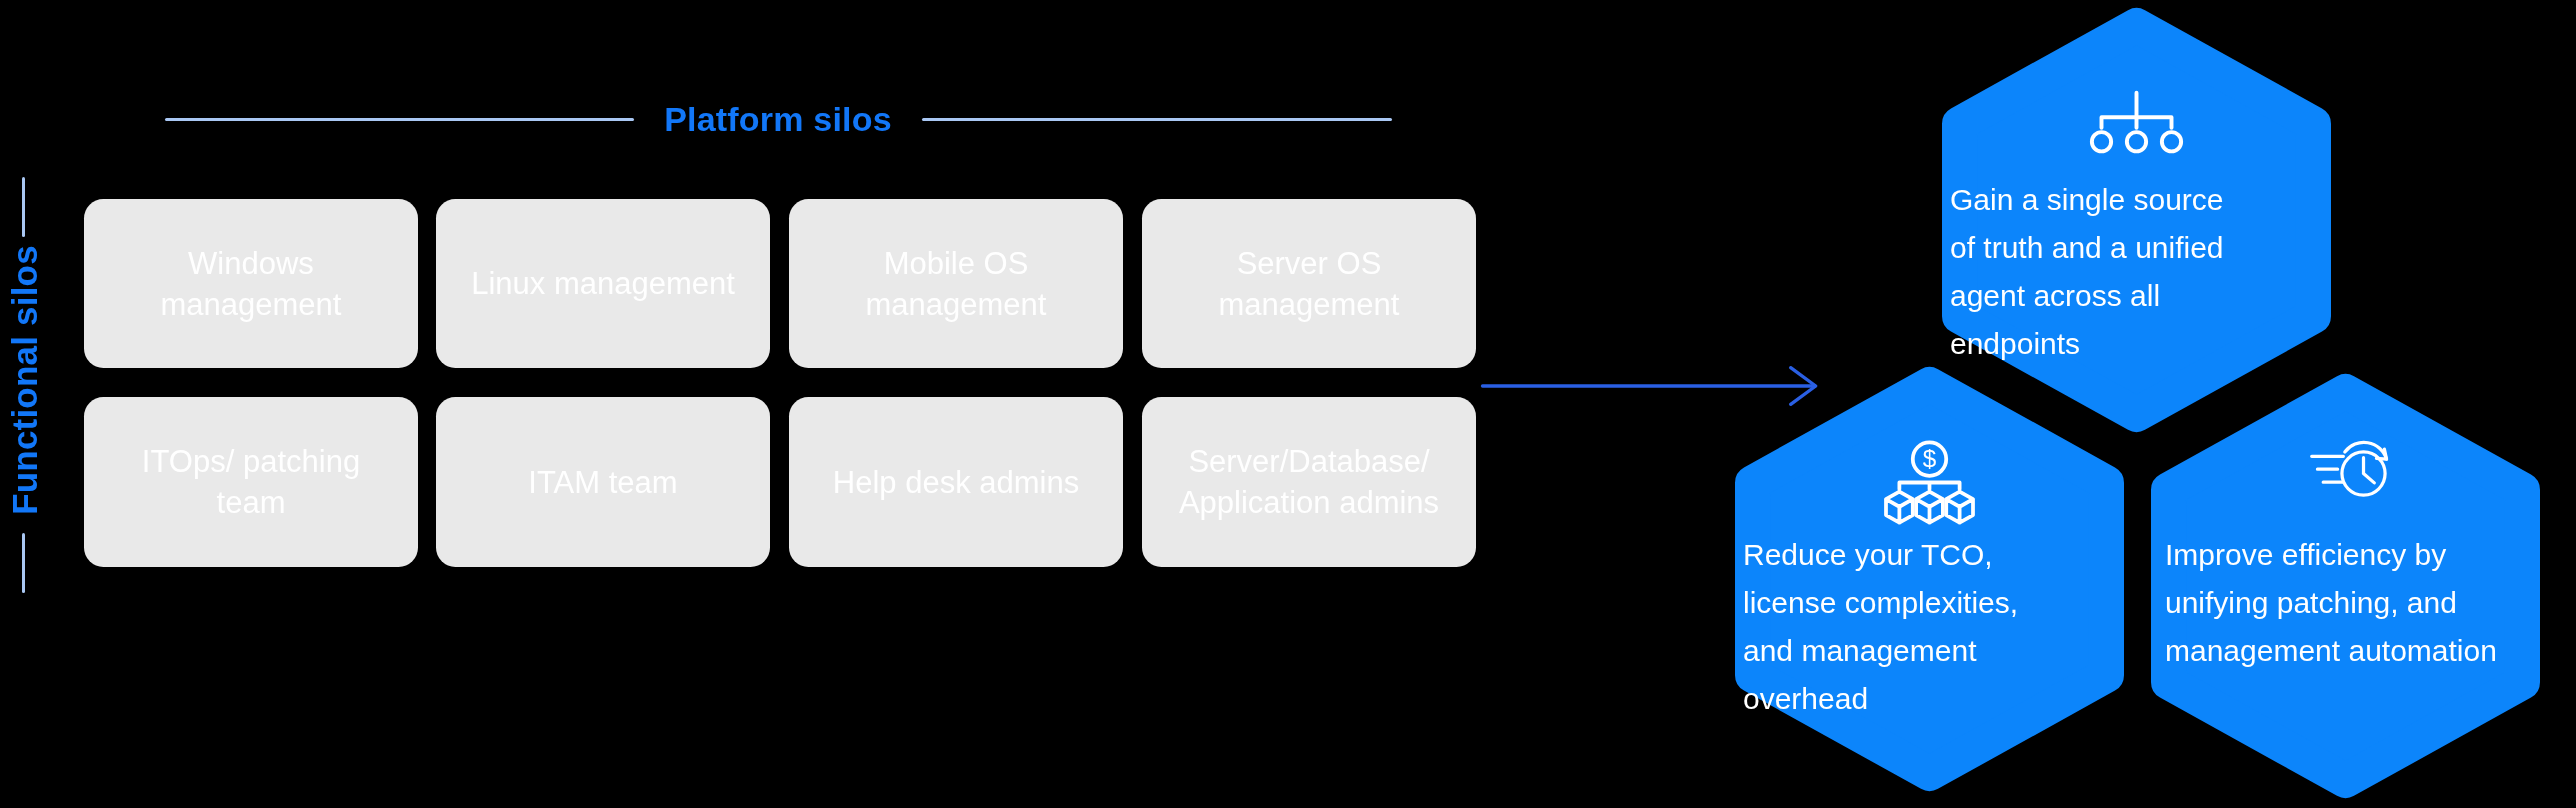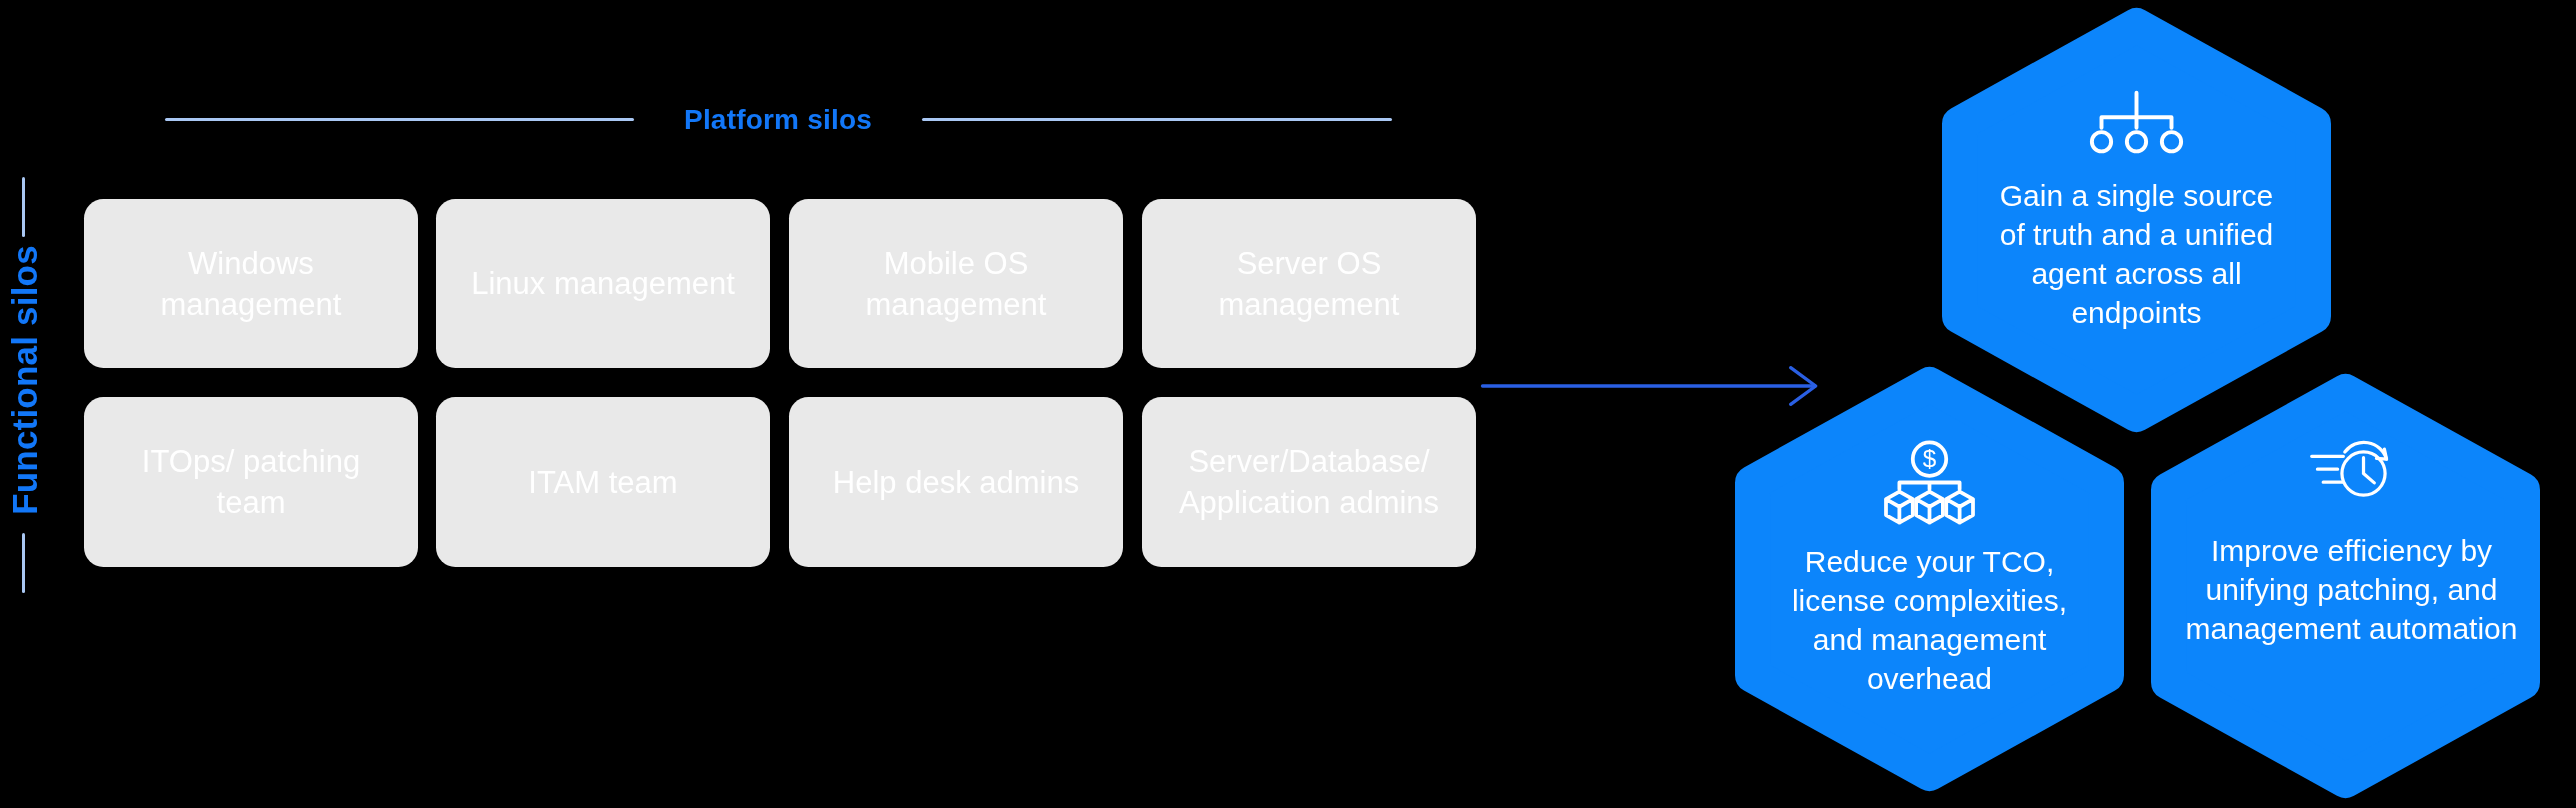--- a/index.html
+++ b/index.html
@@ -30,21 +30,21 @@
     display: flex; align-items: center;
   }
   .flank-line {
     height: 2.9px; background: var(--line-light);
     border-radius: 1.9px; flex: none;
   }
   .flank-line.left  { width: 469px; margin-right: 25px; }
   .flank-line.right { width: 470px; margin-left: 25px; }
   .platform-title {
     color: var(--accent-blue);
-    font-size: 28px; font-weight: 700;
+    font-size: 34px; font-weight: 700;
     white-space: nowrap; letter-spacing: 0.2px;
     flex: 1; text-align: center;
   }
   .functional-title {
     position: absolute;
     left: 25px; top: 380px;
     transform: translate(-50%, -50%) rotate(-90deg);
     color: var(--accent-blue);
     font-size: 35px; font-weight: 700;
     white-space: nowrap; letter-spacing: 0.2px;
@@ -99,26 +99,26 @@
   .hex-content {
     position: absolute; left: 0; top: 0;
     width: 389px; height: 428px;
     display: flex; flex-direction: column; align-items: center;
   }
   .hex1 .hex-content { padding-top: 85px; }
   .hex2 .hex-content { padding-top: 75px; }
   .hex3 .hex-content { padding-top: 67px; padding-left: 12px; }
   .hex-text {
     color: var(--text-white);
-    font-size: 30px; line-height: 39px;
-    text-align: center; white-space: pre-line;
+    font-size: 30px; line-height: 48px;
+    white-space: pre-line;
     width: 373px;
   }
   .hex1 .hex-text { margin-top: 22.4px; }
-  .hex2 .hex-text { margin-top: 17px; }
+  .hex2 .hex-text { margin-top: 6px; }
   .hex3 .hex-text { margin-top: 33px; }
   .icon { overflow: visible; flex: none; }
   .icon path, .icon circle {
     fill: none; stroke: var(--text-white);
     stroke-width: 4.5; stroke-linecap: round; stroke-linejoin: round;
   }
   .icon text {
     fill: var(--text-white); stroke: none;
     font-family: "Liberation Sans", sans-serif;
     font-size: 29px; font-weight: 400;

